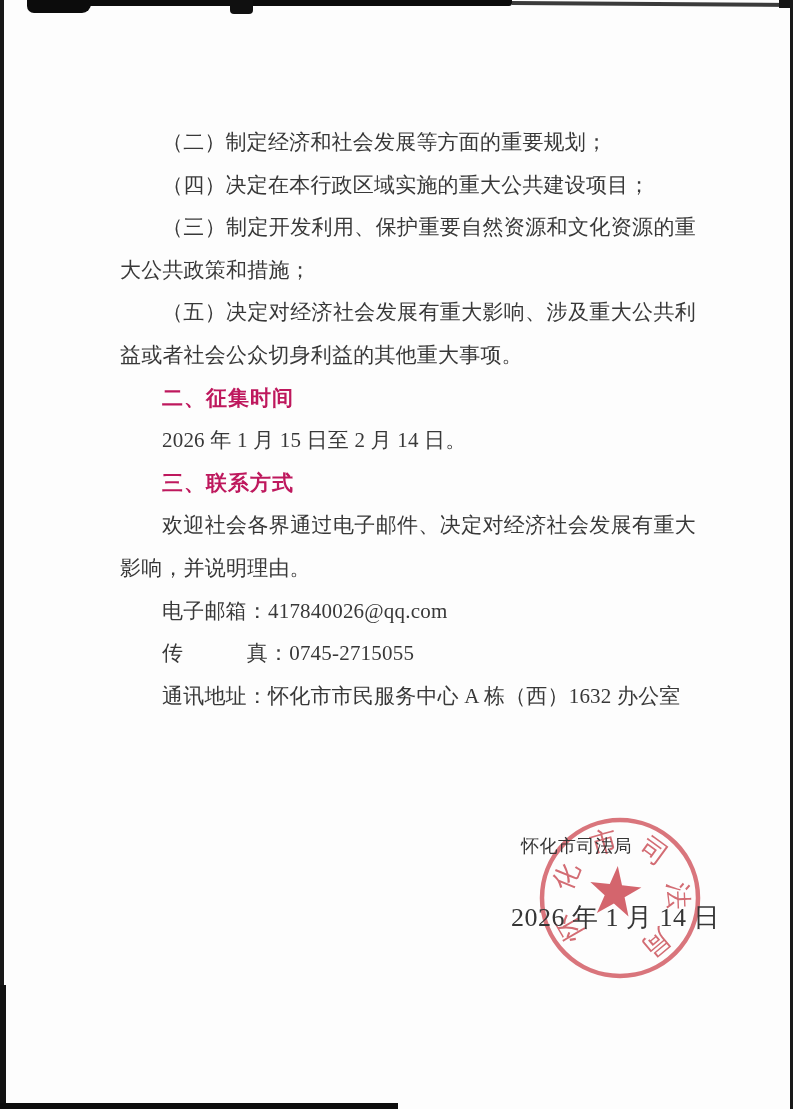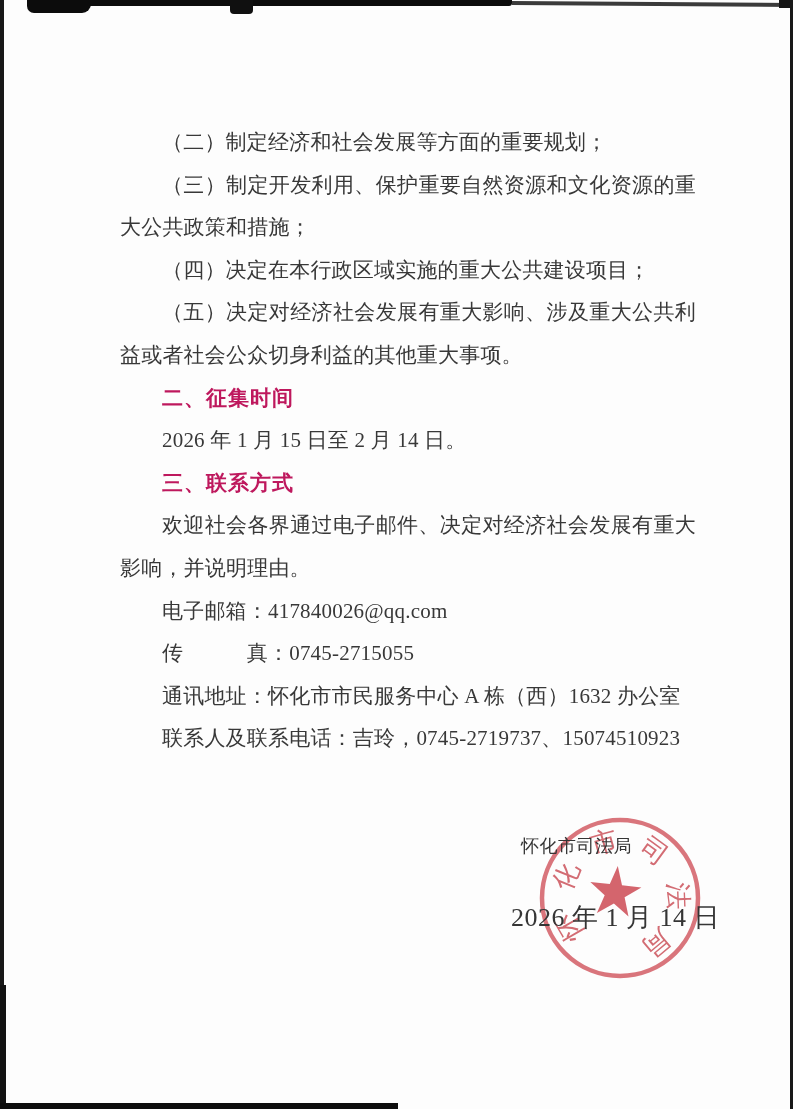--- a/index.html
+++ b/index.html
@@ -55,31 +55,30 @@
 <div class="artifact top-blob-2"></div>
 <div class="artifact top-line-right"></div>
 <div class="artifact top-right-corner"></div>
 <div class="artifact left-line"></div>
 <div class="artifact left-line-bottom"></div>
 <div class="artifact right-line"></div>
 <div class="artifact bottom-line"></div>
 
 <div class="doc-body">
     <p class="paragraph">（二）制定经济和社会发展等方面的重要规划；</p>
+    <p class="paragraph">（四）决定在本行政区域实施的重大公共建设项目；</p>
     <p class="paragraph">（三）制定开发利用、保护重要自然资源和文化资源的重大公共政策和措施；</p>
-    <p class="paragraph">（四）决定在本行政区域实施的重大公共建设项目；</p>
     <p class="paragraph">（五）决定对经济社会发展有重大影响、涉及重大公共利益或者社会公众切身利益的其他重大事项。</p>
     <p class="heading">二、征集时间</p>
     <p class="paragraph">2026 年 1 月 15 日至 2 月 14 日。</p>
     <p class="heading">三、联系方式</p>
     <p class="paragraph">欢迎社会各界通过电子邮件、决定对经济社会发展有重大影响，并说明理由。</p>
     <p class="paragraph">电子邮箱：417840026@qq.com</p>
     <p class="paragraph">传　　　真：0745-2715055</p>
     <p class="paragraph">通讯地址：怀化市市民服务中心 A 栋（西）1632 办公室</p>
-    <p class="paragraph">联系人及联系电话：吉玲，0745-2719737、15074510923</p>
   </div>
 
 <svg class="seal" viewBox="0 0 185 185" xmlns="http://www.w3.org/2000/svg">
     <circle cx="92" cy="92" r="78" fill="none" stroke="#cf4750" stroke-width="4.5" opacity="0.85"></circle>
     <polygon points="89.8,60.1 94.0,79.2 113.4,81.4 96.6,91.3 100.5,110.4 85.9,97.4 68.9,107.1 76.7,89.2 62.3,76.0 81.8,77.9" fill="#cb3d48" opacity="0.9"></polygon>
     <text x="92" y="43" text-anchor="middle" font-size="27" fill="#c8414b" opacity="0.88" font-family="&quot;Liberation Serif&quot;,&quot;DejaVu Serif&quot;,serif" transform="rotate(-120 92 92)">怀</text>
     <text x="92" y="43" text-anchor="middle" font-size="27" fill="#c8414b" opacity="0.88" font-family="&quot;Liberation Serif&quot;,&quot;DejaVu Serif&quot;,serif" transform="rotate(-68 92 92)">化</text>
     <text x="92" y="43" text-anchor="middle" font-size="27" fill="#c8414b" opacity="0.88" font-family="&quot;Liberation Serif&quot;,&quot;DejaVu Serif&quot;,serif" transform="rotate(-16 92 92)">市</text>
     <text x="92" y="43" text-anchor="middle" font-size="27" fill="#c8414b" opacity="0.88" font-family="&quot;Liberation Serif&quot;,&quot;DejaVu Serif&quot;,serif" transform="rotate(36 92 92)">司</text>
     <text x="92" y="43" text-anchor="middle" font-size="27" fill="#c8414b" opacity="0.88" font-family="&quot;Liberation Serif&quot;,&quot;DejaVu Serif&quot;,serif" transform="rotate(88 92 92)">法</text>

